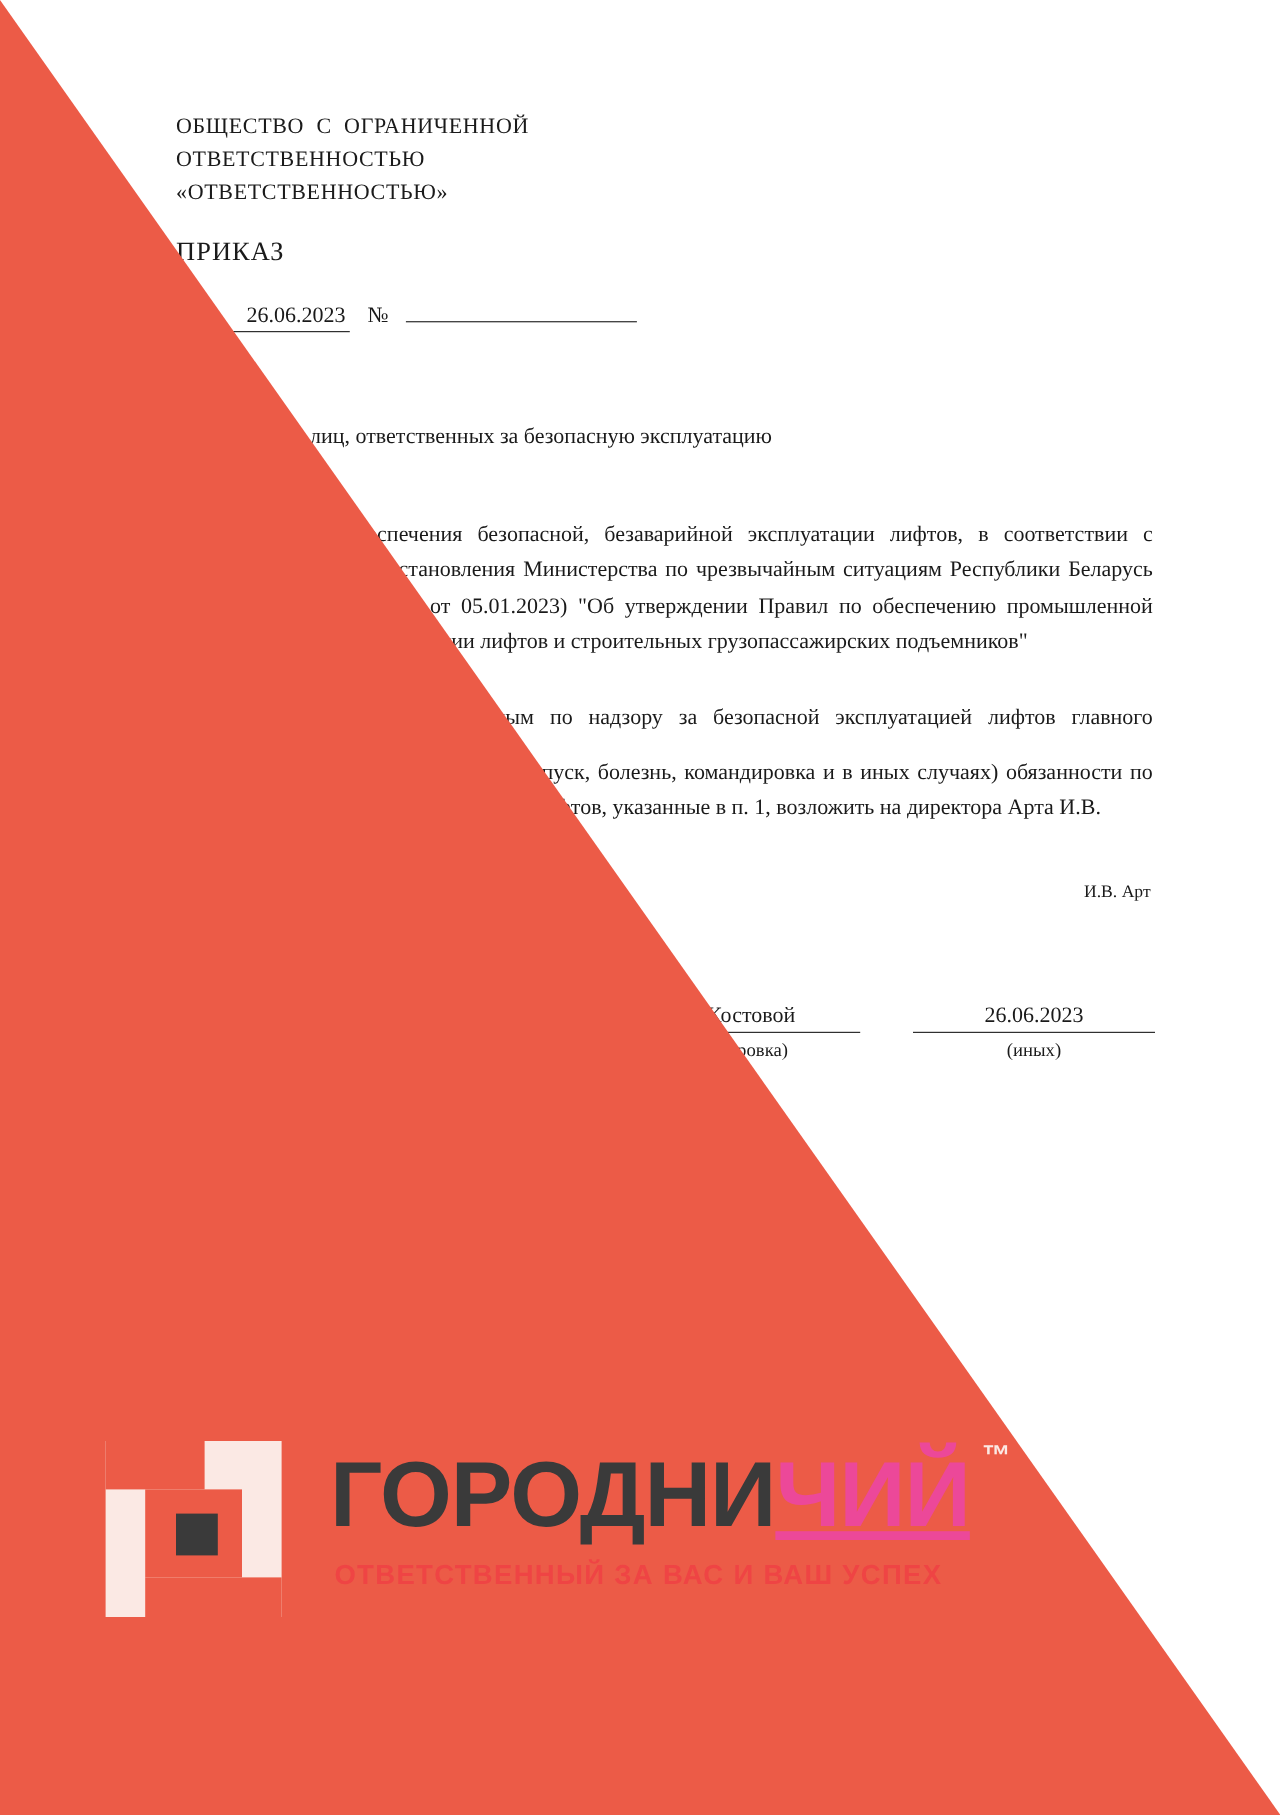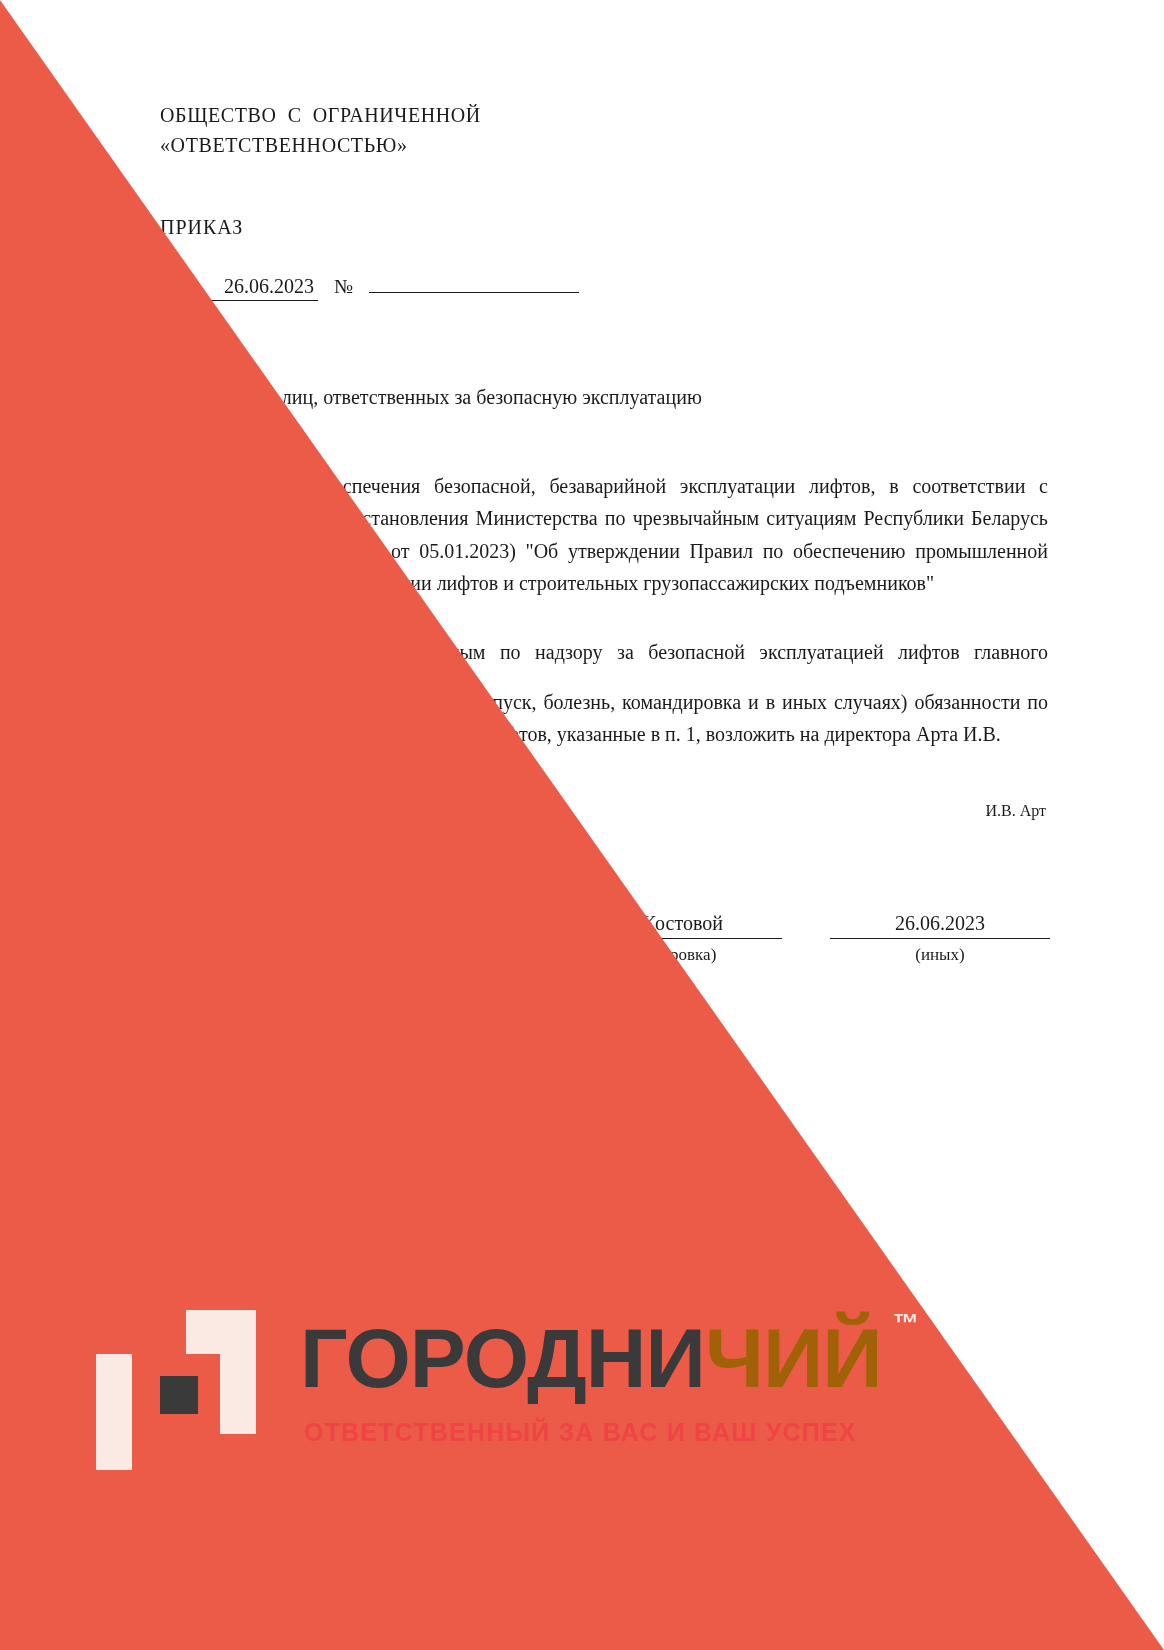--- a/index.html
+++ b/index.html
@@ -43,21 +43,21 @@
     width: 520px;
     font-size: 20px;
     line-height: 1.5;
     letter-spacing: 0.6px;
   }
   .org-line-1 { white-space: pre; }
   .doc-type {
     position: absolute;
     left: 160px;
     top: 216px;
-    font-size: 20px;
+    font-size: 24px;
     letter-spacing: 1px;
   }
   .date-row {
     position: absolute;
     left: 160px;
     top: 272px;
     font-size: 20px;
     display: flex;
     align-items: baseline;
     gap: 12px;
@@ -195,21 +195,22 @@
     font-family: "Liberation Sans", sans-serif;
     font-weight: bold;
     font-size: 84px;
     letter-spacing: -1px;
     line-height: 1;
     color: #3a3a3a;
     position: relative;
     display: inline-block;
   }
   .logo-word .light {
-    color: #a16207;
+    color: #ec4899;
+    text-decoration: underline;
   }
   .logo-tm {
     font-family: "Liberation Sans", sans-serif;
     font-weight: bold;
     font-size: 26px;
     color: #fbe9e4;
     position: absolute;
     top: -6px;
     right: -36px;
   }
@@ -225,20 +226,21 @@
 </style>
 </head>
 <body>
 
 <div class="page">
 
   <div class="doc-content">
 
     <div class="org-block">
       <div class="org-line-1">ОБЩЕСТВО  С  ОГРАНИЧЕННОЙ</div>
+      <div>ОТВЕТСТВЕННОСТЬЮ</div>
       <div>«ОТВЕТСТВЕННОСТЬЮ»</div>
     </div>
 
     <div class="doc-type">ПРИКАЗ</div>
 
     <div class="date-row">
       <span class="date-blank">26.06.2023</span>
       <span class="num-sign">№</span>
       <span class="num-blank"></span>
     </div>

